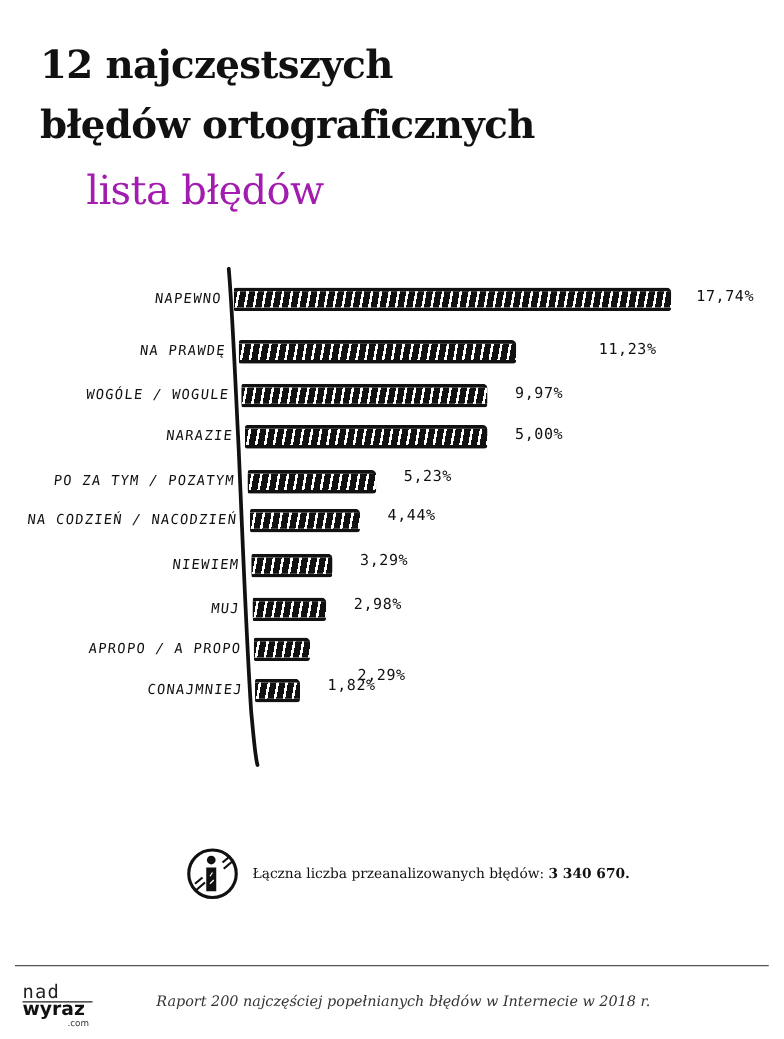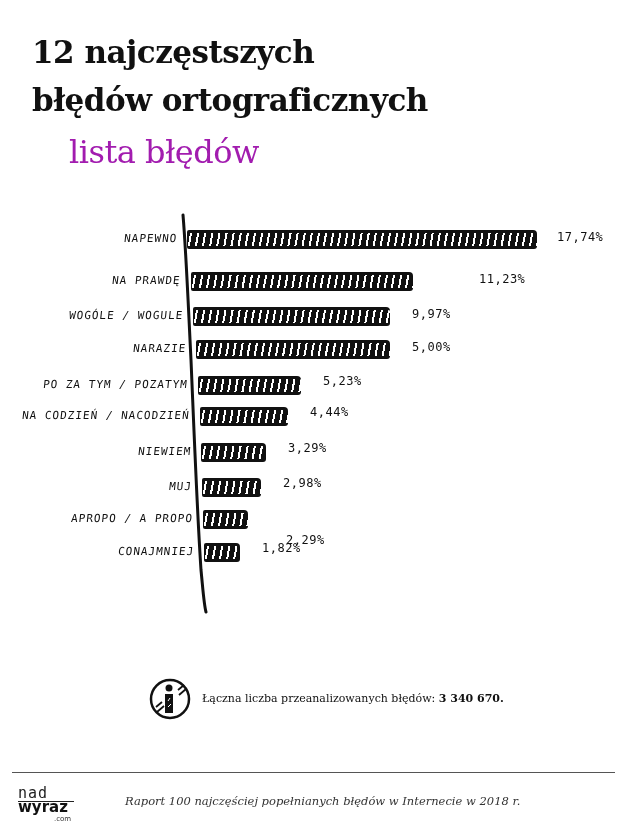--- a/index.html
+++ b/index.html
@@ -84,13 +84,13 @@
   <b>3 340 670.</b>
 </div>
 
 <div class="rule"></div>
 <div class="logo">
   <span class="nad">nad</span>
   <span class="uline"></span>
   <span class="wyraz">wyraz</span>
   <span class="com">.com</span>
 </div>
-<div class="footer-text">Raport 100 najczęściej popełnianych błędów w Internecie w 2018 r.</div>
+<div class="footer-text">Raport 200 najczęściej popełnianych błędów w Internecie w 2018 r.</div>
 
 </body></html>

